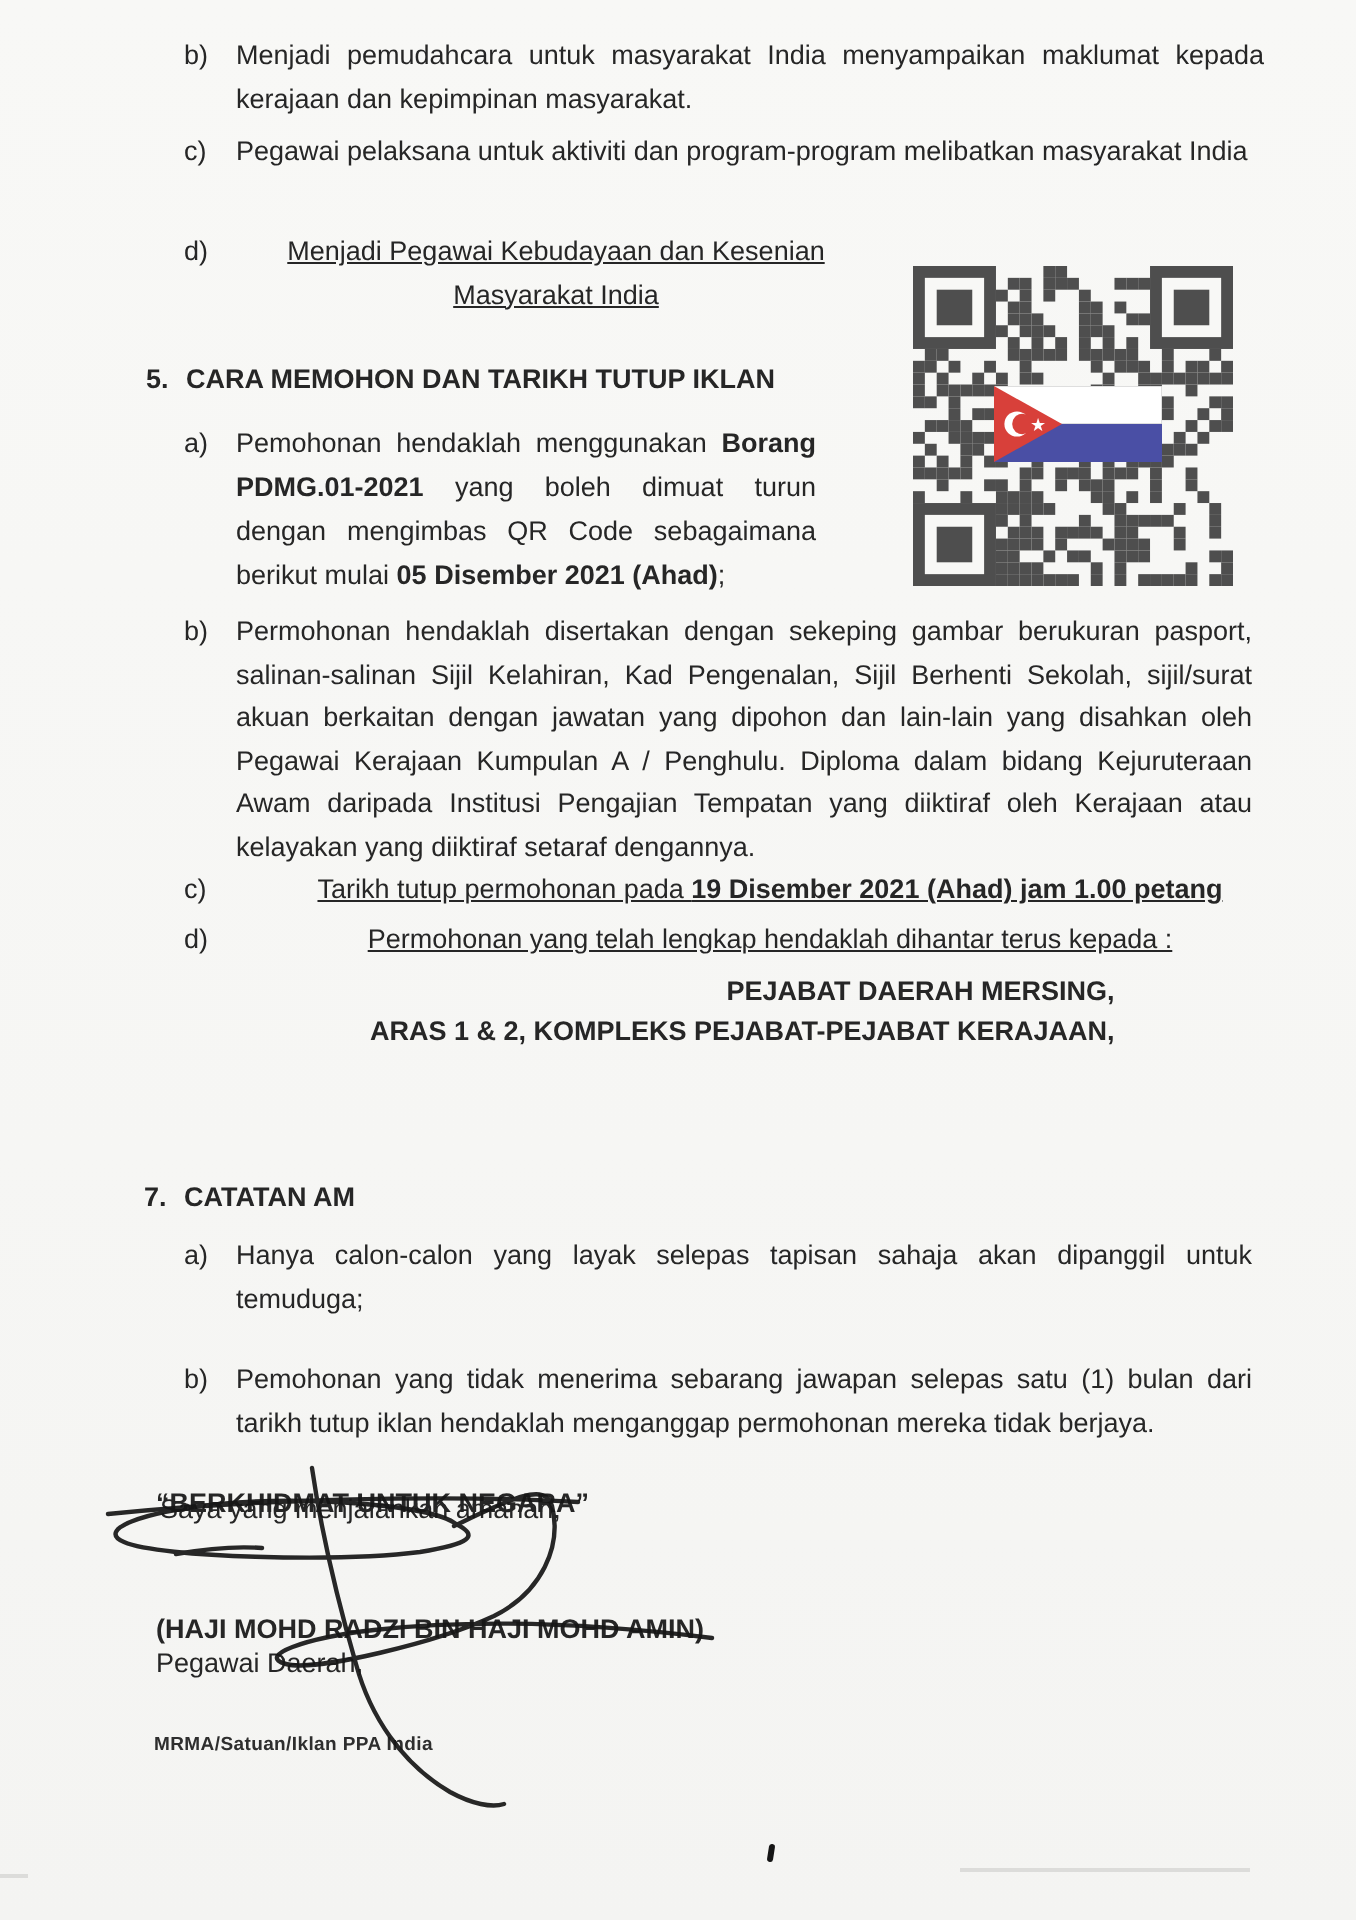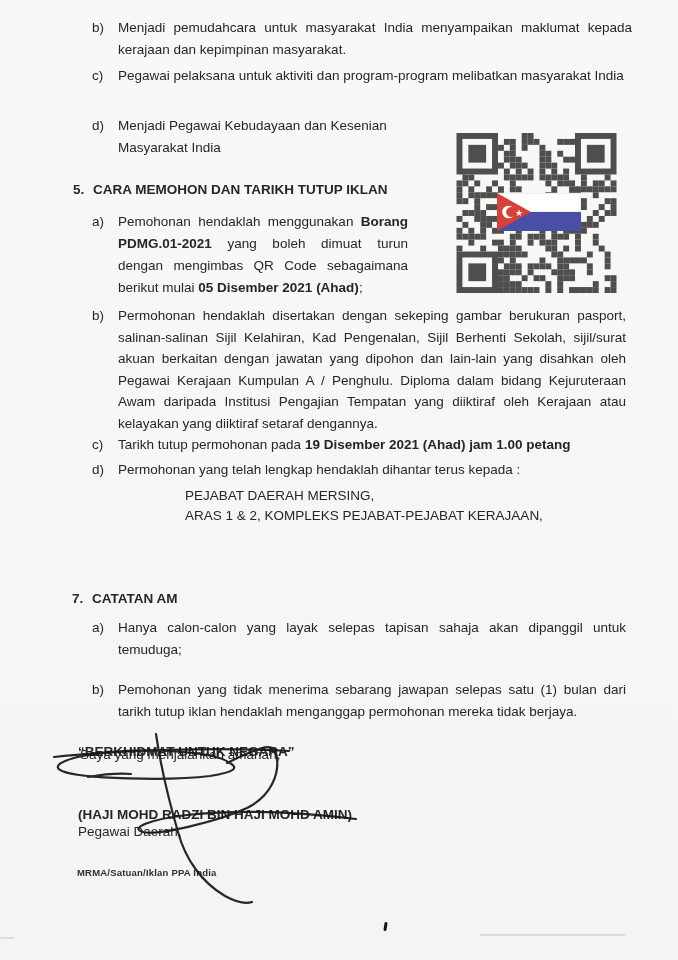--- a/index.html
+++ b/index.html
@@ -10,26 +10,26 @@
     font-family:"Liberation Sans", sans-serif;
     color:#262626;
     font-size:13.5px;
     line-height:21.5px;
     overflow:hidden;
   }
   .abs{position:absolute;}
   .item{display:flex;}
   .marker{flex:0 0 26px;}
   .txt{flex:1 1 auto;text-align:justify;text-justify:inter-word;}
-  .txt.noj{text-align:left;}
+  .txt.noj{text-align:center;text-decoration:underline;}
   b,.bold{font-weight:bold;}
   .head{display:flex;font-weight:bold;}
   .head .num{flex:0 0 20px;}
   .oneline{white-space:nowrap;}
-  .address div{font-weight:normal;line-height:19.5px;}
+  .address div{font-weight:bold;line-height:19.5px;text-align:right;}
   .name-block div{line-height:17.4px;}
   .ref{font-size:9.5px;font-weight:600;color:#2e2e2e;letter-spacing:.2px;}
   .qr-wrap{width:163px;height:160px;}
   .qr-wrap svg.modules{position:absolute;left:0;top:0;}
   .qr-flag{position:absolute;left:42px;top:60px;}
   .sig-overlay{position:absolute;left:0;top:0;width:678px;height:960px;pointer-events:none;}
   .artifact-mark{width:3px;height:9px;background:#151515;border-radius:2px;transform:rotate(9deg);}
   .faint-line{height:2px;background:#dcdcda;}
 </style>
 </head>

